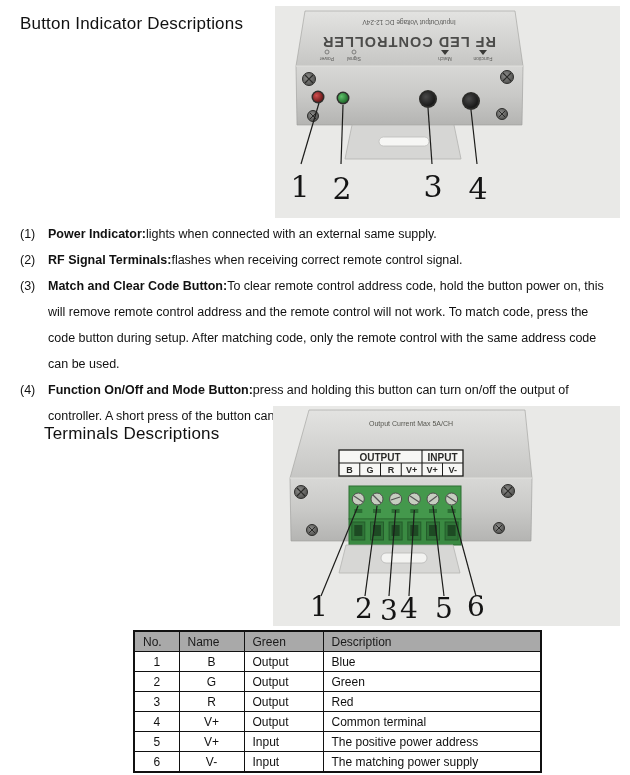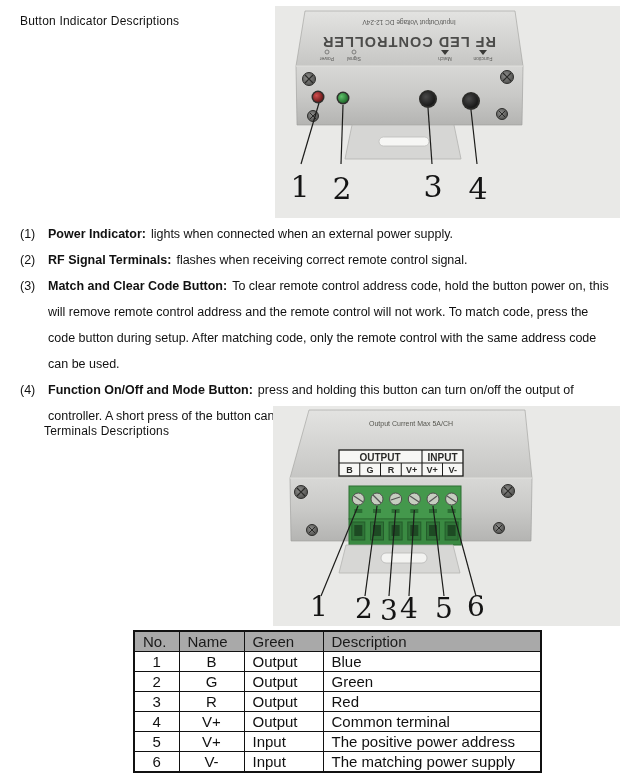--- a/index.html
+++ b/index.html
@@ -1,39 +1,39 @@
 <!DOCTYPE html>
 <html><head>
 <meta charset="utf-8">
 <style>
   html,body { margin:0; padding:0; background:#ffffff; }
   .page {
     position:relative; width:630px; height:775px; background:#ffffff;
     font-family:"Liberation Sans", sans-serif; color:#111; overflow:hidden;
   }
   .sec-title {
-    position:absolute; left:20px; font-size:12px; font-weight:400; color:#111;
+    position:absolute; left:20px; font-size:17px; font-weight:400; color:#111;
     letter-spacing:0.2px;
   }
   #sec1-title { top:14px; }
   #sec2-title { top:424px;margin-left:24px; }
 
   .photo { position:absolute; }
   #photo1 { left:275px; top:6px; }
   #photo2 { left:273px; top:406px; }
 
   .desc { position:absolute; left:20px; top:221px; width:592px; font-size:12.5px; line-height:26px; }
   .desc-item { display:flex; }
   .desc-num { width:28px; flex:none; }
   .desc-body { flex:1; }
-  .desc-name { font-weight:700; padding-right:5px; }
+  .desc-name { font-weight:700; }
 
   table.term {
     position:absolute; left:133px; top:630px; border-collapse:collapse;
-    font-size:15px; table-layout:fixed; width:407px;
+    font-size:12px; table-layout:fixed; width:407px;
   }
   table.term th, table.term td {
     border:1.6px solid #111; height:19px; padding:0 0 0 8px; text-align:left;
     overflow:hidden; white-space:nowrap;
   }
   table.term { border:2px solid #111; }
   table.term thead th { background:#a9a9a9; font-weight:400; color:#1a1a1a; }
   table.term td.c { text-align:center; padding:0; }
   .callout-num { font-family:"DejaVu Serif", serif; }
 </style>
@@ -130,21 +130,21 @@
 
     <text class="callout-num" x="25" y="191" font-size="30" fill="#141414" text-anchor="middle" font-family="DejaVu Serif, serif">1</text>
     <text class="callout-num" x="67" y="193" font-size="30" fill="#141414" text-anchor="middle" font-family="DejaVu Serif, serif">2</text>
     <text class="callout-num" x="158" y="191" font-size="30" fill="#141414" text-anchor="middle" font-family="DejaVu Serif, serif">3</text>
     <text class="callout-num" x="203" y="193" font-size="30" fill="#141414" text-anchor="middle" font-family="DejaVu Serif, serif">4</text>
   </svg>
 
   <div class="desc">
     <div class="desc-item">
       <span class="desc-num">(1)</span>
-      <div class="desc-body"><span class="desc-name">Power Indicator:</span><span>lights when connected when an external power supply.</span></div>
+      <div class="desc-body"><span class="desc-name">Power Indicator:</span><span>lights when connected with an external same supply.</span></div>
     </div>
     <div class="desc-item">
       <span class="desc-num">(2)</span>
       <div class="desc-body"><span class="desc-name">RF Signal Terminals:</span><span>flashes when receiving correct remote control signal.</span></div>
     </div>
     <div class="desc-item">
       <span class="desc-num">(3)</span>
       <div class="desc-body"><span class="desc-name">Match and Clear Code Button:</span><span>To clear remote control address code, hold the button power on, this will remove remote control address and the remote control will not work.  To match code, press the code button during setup.  After matching code, only the remote control with the same address code can be used.</span></div>
     </div>
     <div class="desc-item">

